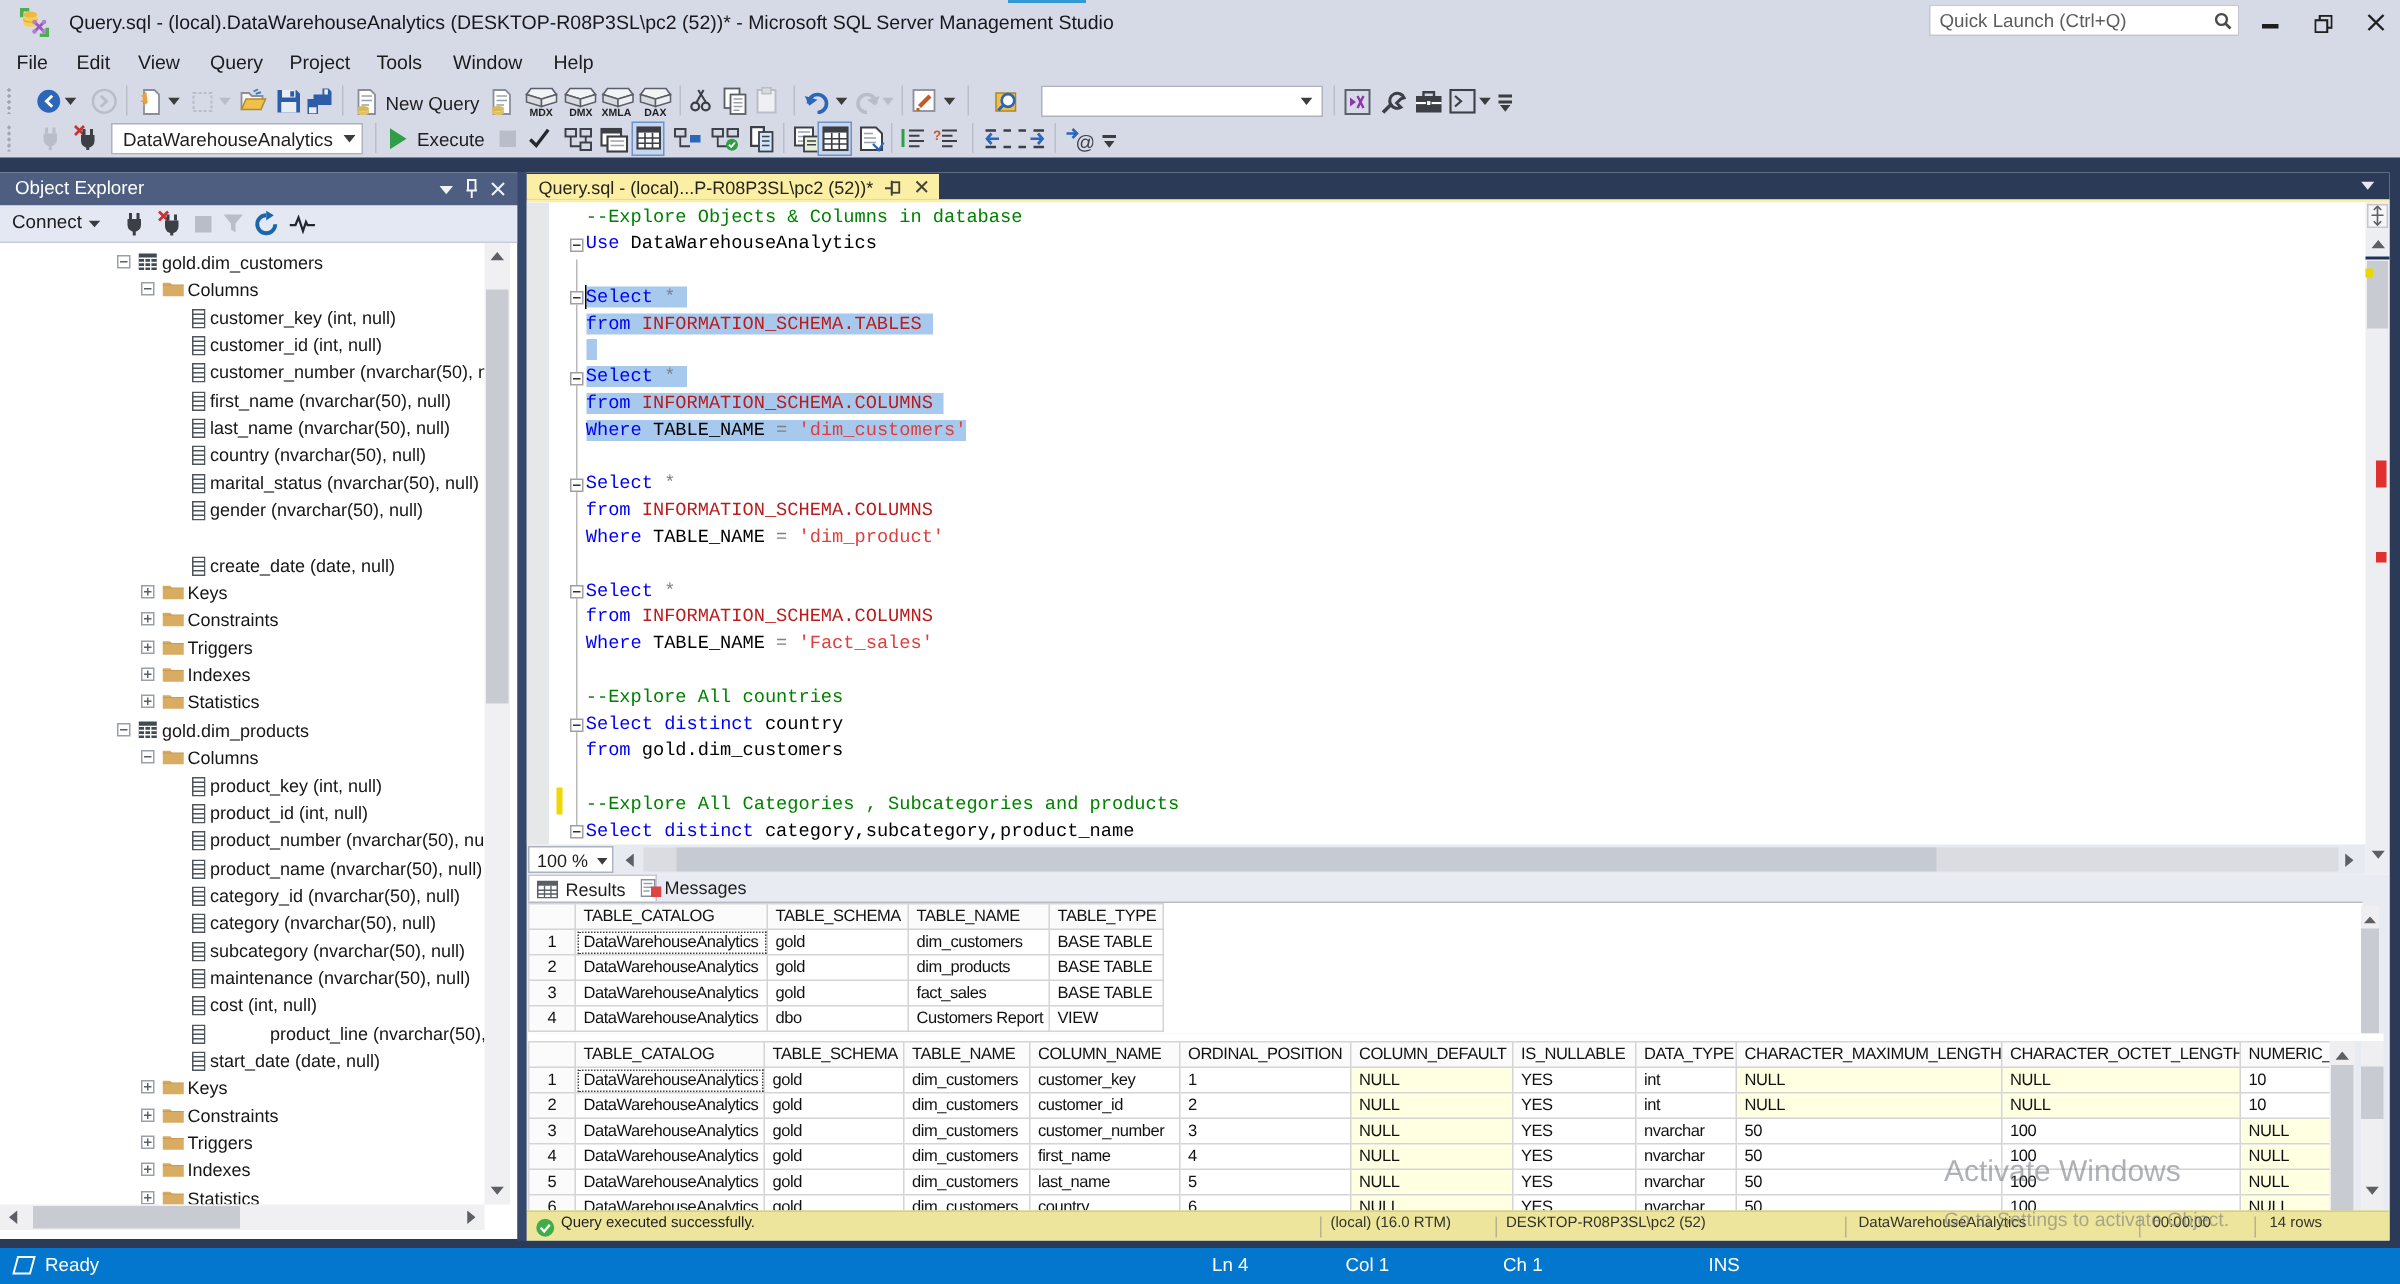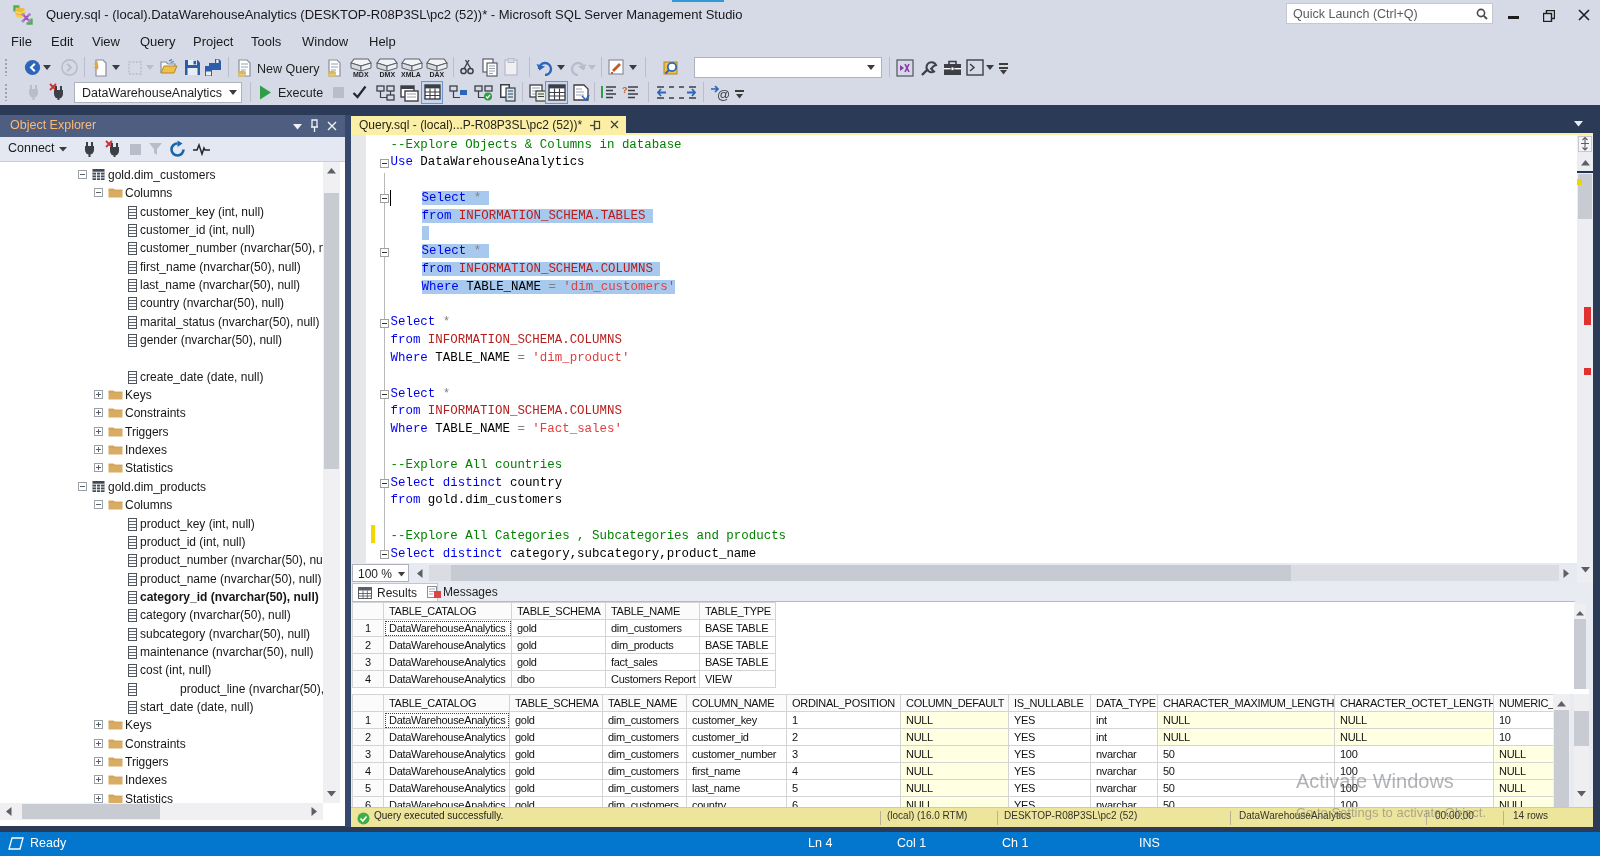--- a/index.html
+++ b/index.html
@@ -12,21 +12,21 @@
 #tb1 { left:0; top:55px; width:1600px; height:25px; background:#d6dae7; }
 #tb2 { left:0; top:80px; width:1600px; height:25px; background:#d6dae7; }
 #mainarea { left:0; top:105px; width:1600px; height:727px; background:#2a3a57; }
 #statusbar { left:0; top:832px; width:1600px; height:24px; background:#0277cd; color:#fff; font-size:12.5px; }
 .sep { position:absolute; width:1px; height:20px; top:2px; background:#b9bdcc; }
 .grip { position:absolute; width:4px; height:18px; top:3px;
   background-image:radial-gradient(circle, #9ea3b2 1px, transparent 1.2px);
   background-size:4px 4px; }
 
 #oe { left:0; top:115px; width:345px; height:711px; background:#fff; }
-#oehead { position:absolute; left:0; top:0; width:369px; height:22px; background:#4d5e80; color:#fdba74; font-size:12.5px; }
+#oehead { position:absolute; left:0; top:0; width:369px; height:22px; background:#4d5e80; color:#ffffff; font-size:12.5px; }
 #oetools { position:absolute; left:0; top:22px; width:345px; height:25px; background:#e4e8f2; border-bottom:1px solid #c9cdd9; font-size:12.5px; color:#1b1b1b; }
 #tree { position:absolute; left:0; top:47px; width:323px; height:641px; background:#fff; overflow:hidden; }
 .trow { position:absolute; height:18px; font-size:12px; color:#161616; white-space:nowrap; }
 .expbox { position:absolute; width:9px; height:9px; top:4px; border:1px solid #9aa0a8; background:#fff; }
 .expbox:before, .expbox.minus:before { content:""; position:absolute; left:1px; top:3px; width:5px; height:1px; background:#5a6068; }
 .expbox.plus:after { content:""; position:absolute; left:3px; top:1px; width:1px; height:5px; background:#5a6068; }
 .ticon { position:absolute; top:2px; }
 .tlabel { position:absolute; top:2px; }
 #treevscroll { position:absolute; left:323px; top:47px; width:17px; height:641px; background:#f0f0f2; }
 #treehscroll { position:absolute; left:0; top:688px; width:323px; height:17px; background:#f0f0f2; }
@@ -37,21 +37,21 @@
 #tab1 { position:absolute; left:0; top:1px; width:275px; height:17px; background:#faefa4; color:#27241b; font-size:12px; }
 #editor { position:absolute; left:0; top:20px; width:1226px; height:428px; background:#fff; }
 #edmargin { position:absolute; left:0; top:0; width:15px; height:428px; background:#e6e7e8; }
 #edvscroll { position:absolute; left:1226px; top:20px; width:16px; height:448px; background:#edeef2; }
 #code { position:absolute; left:39.5px; top:1.5px; font-family:"Liberation Mono", monospace; font-size:12.45px; line-height:17.8px; color:#000; white-space:pre; }
 .k { color:#0000f0; }
 .c { color:#008000; }
 .g { color:#b91c1c; }
 .r { color:#e03e3e; }
 .o { color:#808080; }
-.sel { background:#a7c9ee;margin-left:31px; }
+.sel { background:#a7c9ee; }
 .foldbox { position:absolute; left:29px; width:9px; height:9px; border:1px solid #a0a0a0; background:#fff; z-index:3; }
 .foldbox:before { content:""; position:absolute; left:1px; top:3px; width:5px; height:1px; background:#333; }
 #foldline { position:absolute; left:33px; top:38px; width:1px; height:385px; background:#b9b9b9; z-index:2; }
 #zoomrow { position:absolute; left:0; top:448px; width:1226px; height:20px; background:#e8eaf2; }
 #results { position:absolute; left:0; top:468px; width:1242px; height:224px; background:#e9ebf3; }
 #querystatus { position:absolute; left:0; top:692px; width:1242px; height:20px; background:#ede59c; border-top:1px solid #d6cd8a; font-size:10px; color:#1e1e1e; }
 
 .grid { position:absolute; background:#fff; font-size:12px; color:#111; }
 .grid table { border-collapse:collapse; table-layout:fixed; }
 .grid td, .grid th { border:1px solid #d4d4d4; padding:0 0 0 5px; height:17px; font-weight:normal; text-align:left; white-space:nowrap; overflow:hidden; font-size:11px; letter-spacing:-0.3px; }
@@ -575,21 +575,21 @@
         </svg>
         <div class="tlabel" style="left:140px;">product_number (nvarchar(50), nu</div>
       </div>
   <div class="trow" style="left:0; top:407.5px; width:323px;">
         <svg class="ticon" style="left:128px; top:3px;" width="9" height="13" viewBox="0 0 9 13">
           <rect x="0.5" y="0.5" width="8" height="12" fill="#fdfdfd" stroke="#4e545c" stroke-width="1"></rect>
           <path d="M0.5 3.5 L8.5 3.5 M0.5 6.5 L8.5 6.5 M0.5 9.5 L8.5 9.5" stroke="#4e545c" stroke-width="0.9"></path>
         </svg>
         <div class="tlabel" style="left:140px;">product_name (nvarchar(50), null)</div>
       </div>
-  <div class="trow" style="left:0; top:425.8px; width:367px;font-weight:bold;">
+  <div class="trow" style="left:0; top:425.8px; width:367px;">
         <svg class="ticon" style="left:128px; top:3px;" width="9" height="13" viewBox="0 0 9 13">
           <rect x="0.5" y="0.5" width="8" height="12" fill="#fdfdfd" stroke="#4e545c" stroke-width="1"></rect>
           <path d="M0.5 3.5 L8.5 3.5 M0.5 6.5 L8.5 6.5 M0.5 9.5 L8.5 9.5" stroke="#4e545c" stroke-width="0.9"></path>
         </svg>
         <div class="tlabel" style="left:140px;">category_id (nvarchar(50), null)</div>
       </div>
   <div class="trow" style="left:0; top:444.2px; width:323px;">
         <svg class="ticon" style="left:128px; top:3px;" width="9" height="13" viewBox="0 0 9 13">
           <rect x="0.5" y="0.5" width="8" height="12" fill="#fdfdfd" stroke="#4e545c" stroke-width="1"></rect>
           <path d="M0.5 3.5 L8.5 3.5 M0.5 6.5 L8.5 6.5 M0.5 9.5 L8.5 9.5" stroke="#4e545c" stroke-width="0.9"></path>

